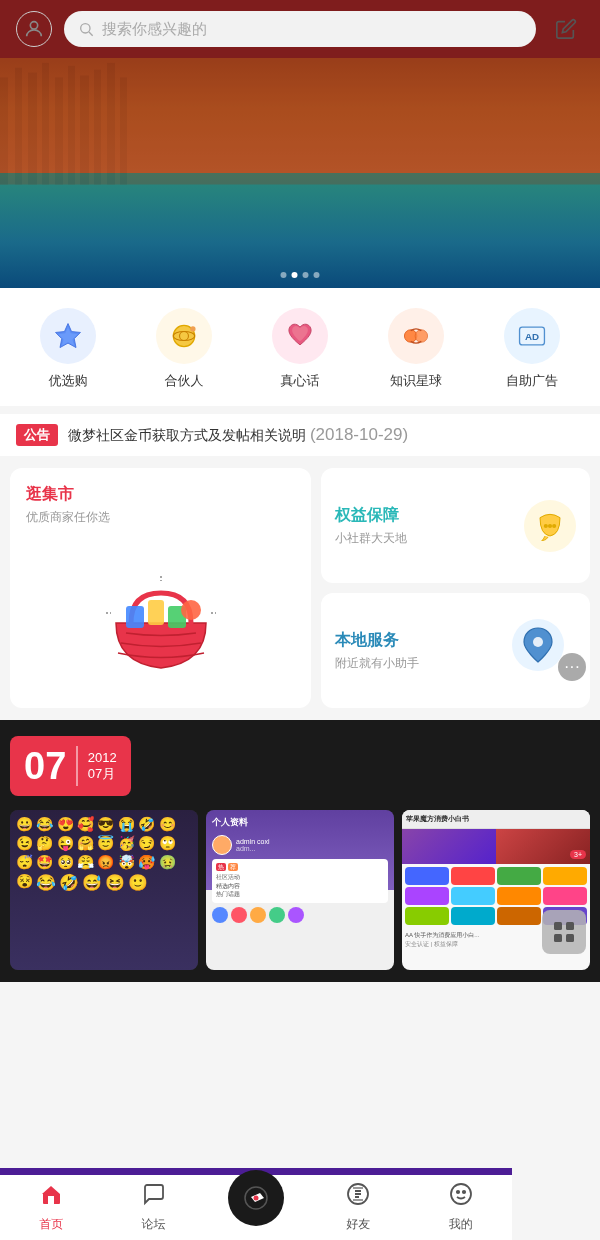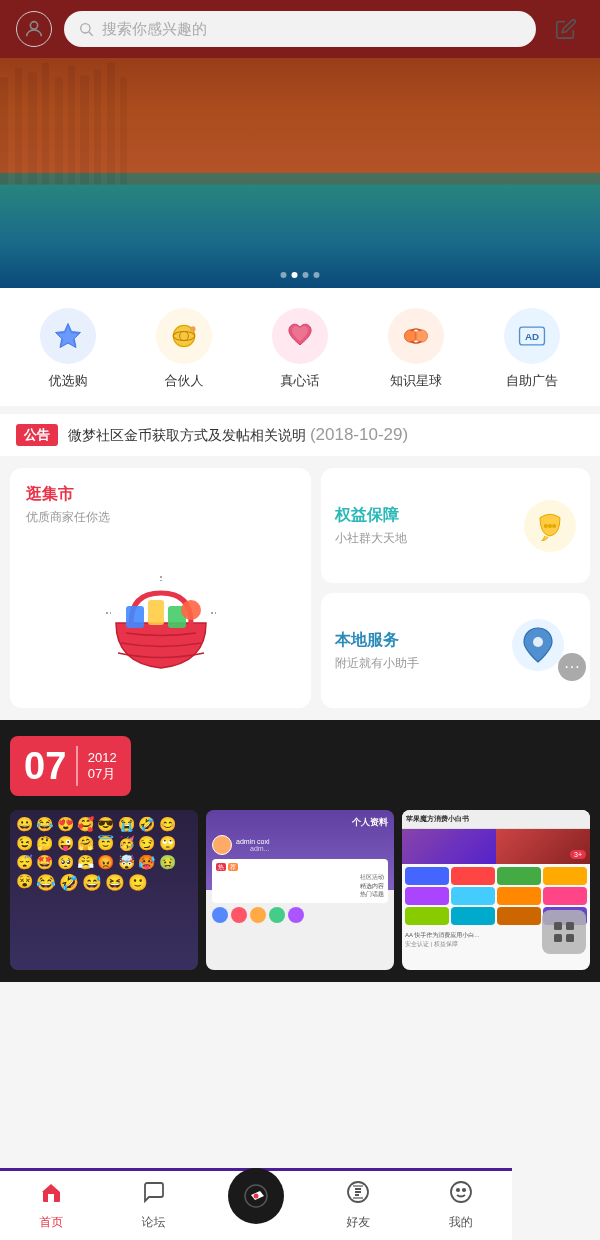--- a/index.html
+++ b/index.html
@@ -259,21 +259,21 @@
       font-size: 20px; color: #555;
     }
 
     
     .bottom-nav {
       position: fixed;
       bottom: 0;
       width: 512px;
       height: 72px;
       background: #fff;
-      border-top: 3px solid #4c1d95;
+      border-top: 7px solid #4c1d95;
       display: flex;
       align-items: center;
       justify-content: space-around;
     }
     .nav-item {
       display: flex;
       flex-direction: column;
       align-items: center;
       gap: 4px;
       width: 20%;
@@ -525,21 +525,21 @@
           <span style="font-size:16px;">😂</span>
             <span style="font-size:16px;">🤣</span>
             <span style="font-size:16px;">😅</span>
             <span style="font-size:16px;">😆</span>
             <span style="font-size:16px;">🙂</span>
         </div>
       </div>
     </div>
 
     <div class="content-card">
-      <div style="width:100%;height:100%;background:linear-gradient(180deg,#6040a0 0%,#8060c0 50%,#f0f0f0 50%);position:relative;overflow:hidden;text-align:right;">
+      <div style="width:100%;height:100%;background:linear-gradient(180deg,#6040a0 0%,#8060c0 50%,#f0f0f0 50%);position:relative;overflow:hidden;">
         <div style="padding:6px;color:#fff;font-size:9px;font-weight:bold;">个人资料</div>
         <div style="padding:0 6px;display:flex;align-items:center;gap:4px;">
           <div style="width:20px;height:20px;border-radius:50%;background:#ffaa66;border:1.5px solid #fff;"></div>
           <div style="color:#fff;font-size:7px;">admin coxi<br><span style="opacity:0.7">adm...</span></div>
         </div>
         <div style="margin:4px 6px;background:#fff;border-radius:4px;padding:4px;">
           <div style="font-size:7px;color:#333;line-height:1.4;">
             <div style="display:flex;gap:2px;margin-bottom:2px;">
               <span style="background:#e8344a;color:#fff;border-radius:2px;padding:0 2px;font-size:6px;">热</span>
               <span style="background:#ff8844;color:#fff;border-radius:2px;padding:0 2px;font-size:6px;">荐</span>

